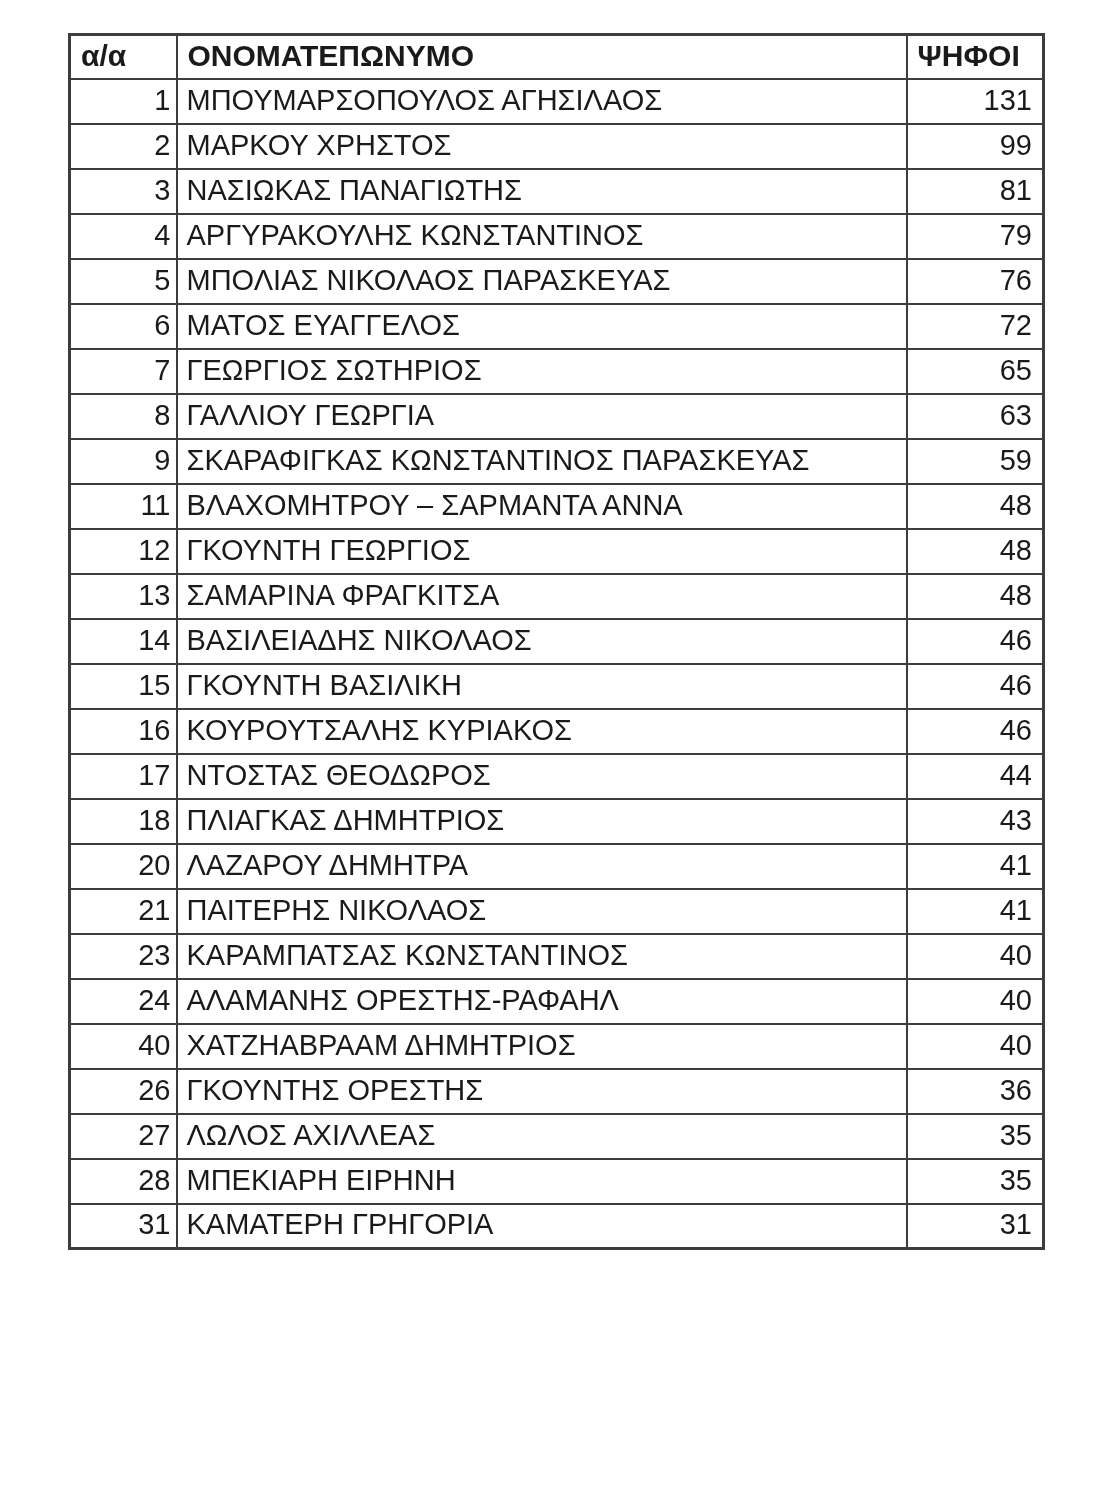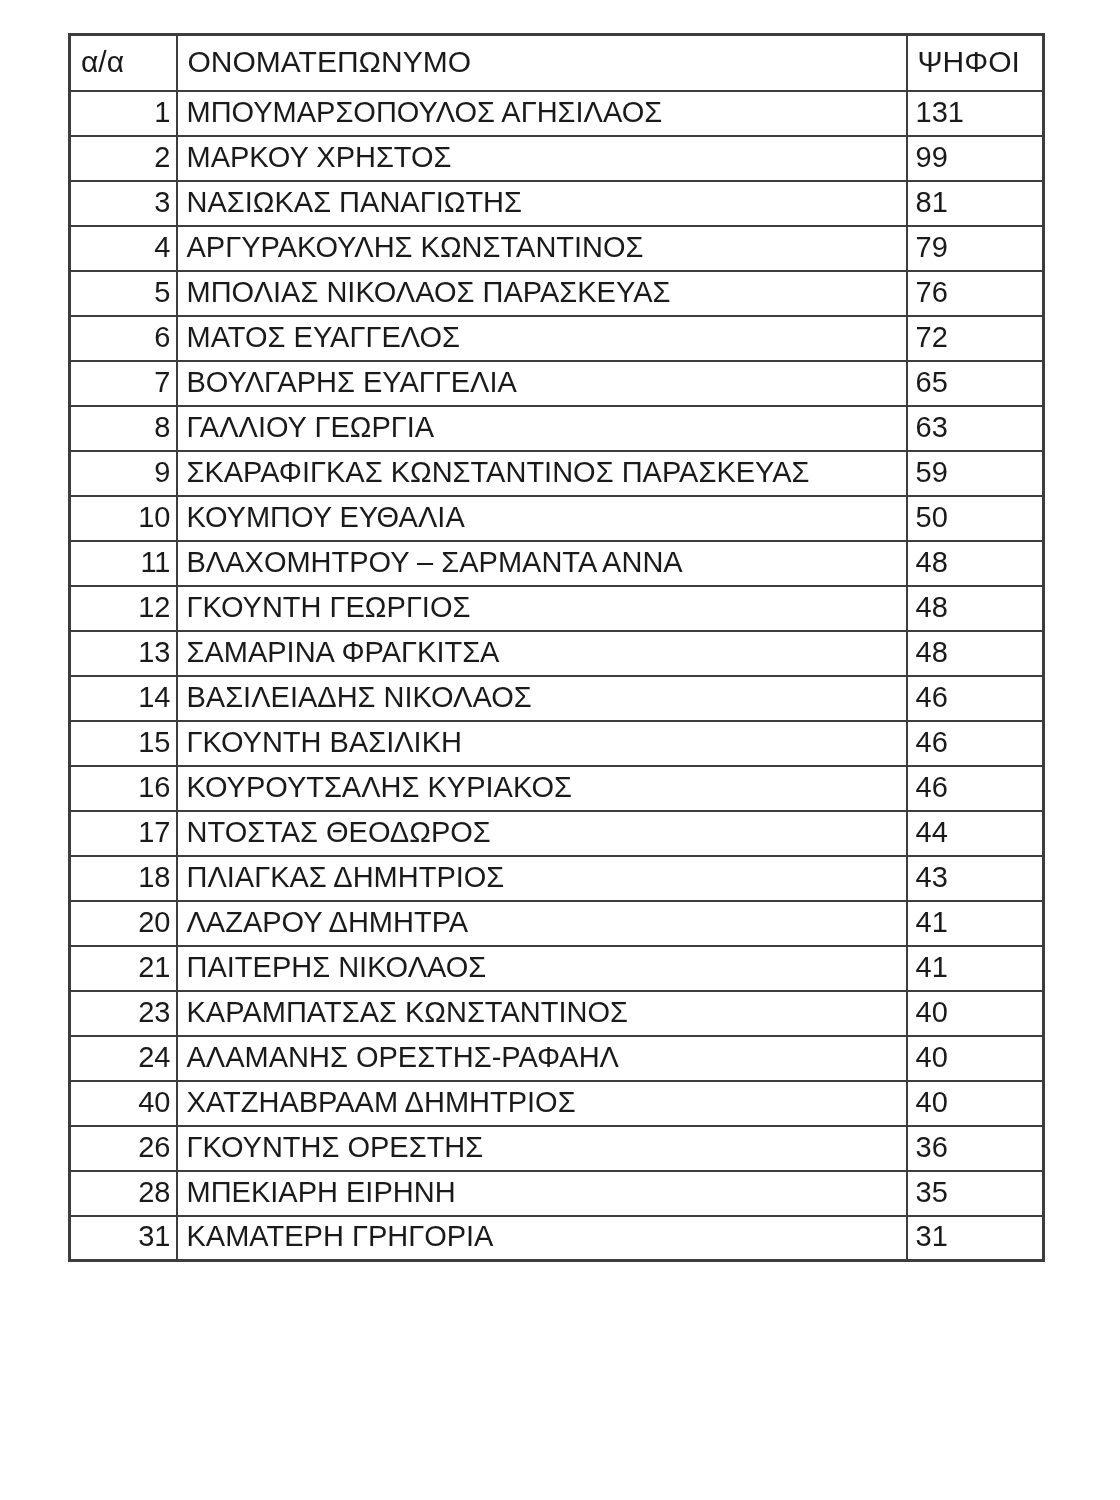--- a/index.html
+++ b/index.html
@@ -36,41 +36,42 @@
     vertical-align: middle;
     box-sizing: border-box;
   }
   table.results {
     border: 3px solid #3d3d3d;
   }
   col.c-idx   { width: 107px; }
   col.c-name  { width: 730px; }
   col.c-votes { width: 137px; }
   thead th {
-    height: 56px;
+    height: 44px;
     font-size: 30px;
-    font-weight: normal;
+    font-weight: bold;
     text-align: left;
     padding: 0 8px 2px 10px;
   }
   tbody td {
     height: 45px;
     font-size: 29px;
     font-weight: normal;
     padding: 0 8px 2px 8px;
   }
   td.cell-idx {
     text-align: right;
     padding-right: 5px;
   }
   td.cell-name {
     text-align: left;
     padding-left: 9px;
   }
   td.cell-votes {
+    text-align: right;
     padding-right: 10px;
   }
 </style>
 </head>
 <body>
 
 <div class="page">
   <table class="results">
     <colgroup>
       <col class="c-idx">
@@ -110,39 +111,34 @@
           <td class="cell-name">ΜΠΟΛΙΑΣ ΝΙΚΟΛΑΟΣ ΠΑΡΑΣΚΕΥΑΣ</td>
           <td class="cell-votes">76</td>
         </tr>
         <tr>
           <td class="cell-idx">6</td>
           <td class="cell-name">ΜΑΤΟΣ ΕΥΑΓΓΕΛΟΣ</td>
           <td class="cell-votes">72</td>
         </tr>
         <tr>
           <td class="cell-idx">7</td>
-          <td class="cell-name">ΒΟΥΛΓΑΡΗΣ ΕΥΑΓΓΕΛΙΑ</td>
+          <td class="cell-name">ΓΕΩΡΓΙΟΣ ΣΩΤΗΡΙΟΣ</td>
           <td class="cell-votes">65</td>
         </tr>
         <tr>
           <td class="cell-idx">8</td>
           <td class="cell-name">ΓΑΛΛΙΟΥ ΓΕΩΡΓΙΑ</td>
           <td class="cell-votes">63</td>
         </tr>
         <tr>
           <td class="cell-idx">9</td>
           <td class="cell-name">ΣΚΑΡΑΦΙΓΚΑΣ ΚΩΝΣΤΑΝΤΙΝΟΣ ΠΑΡΑΣΚΕΥΑΣ</td>
           <td class="cell-votes">59</td>
         </tr>
         <tr>
-          <td class="cell-idx">10</td>
-          <td class="cell-name">ΚΟΥΜΠΟΥ ΕΥΘΑΛΙΑ</td>
-          <td class="cell-votes">50</td>
-        </tr>
-        <tr>
           <td class="cell-idx">11</td>
           <td class="cell-name">ΒΛΑΧΟΜΗΤΡΟΥ – ΣΑΡΜΑΝΤΑ ΑΝΝΑ</td>
           <td class="cell-votes">48</td>
         </tr>
         <tr>
           <td class="cell-idx">12</td>
           <td class="cell-name">ΓΚΟΥΝΤΗ ΓΕΩΡΓΙΟΣ</td>
           <td class="cell-votes">48</td>
         </tr>
         <tr>
@@ -197,20 +193,25 @@
         </tr>
         <tr>
           <td class="cell-idx">40</td>
           <td class="cell-name">ΧΑΤΖΗΑΒΡΑΑΜ ΔΗΜΗΤΡΙΟΣ</td>
           <td class="cell-votes">40</td>
         </tr>
         <tr>
           <td class="cell-idx">26</td>
           <td class="cell-name">ΓΚΟΥΝΤΗΣ ΟΡΕΣΤΗΣ</td>
           <td class="cell-votes">36</td>
+        </tr>
+        <tr>
+          <td class="cell-idx">27</td>
+          <td class="cell-name">ΛΩΛΟΣ ΑΧΙΛΛΕΑΣ</td>
+          <td class="cell-votes">35</td>
         </tr>
         <tr>
           <td class="cell-idx">28</td>
           <td class="cell-name">ΜΠΕΚΙΑΡΗ ΕΙΡΗΝΗ</td>
           <td class="cell-votes">35</td>
         </tr>
         <tr>
           <td class="cell-idx">31</td>
           <td class="cell-name">ΚΑΜΑΤΕΡΗ ΓΡΗΓΟΡΙΑ</td>
           <td class="cell-votes">31</td>

